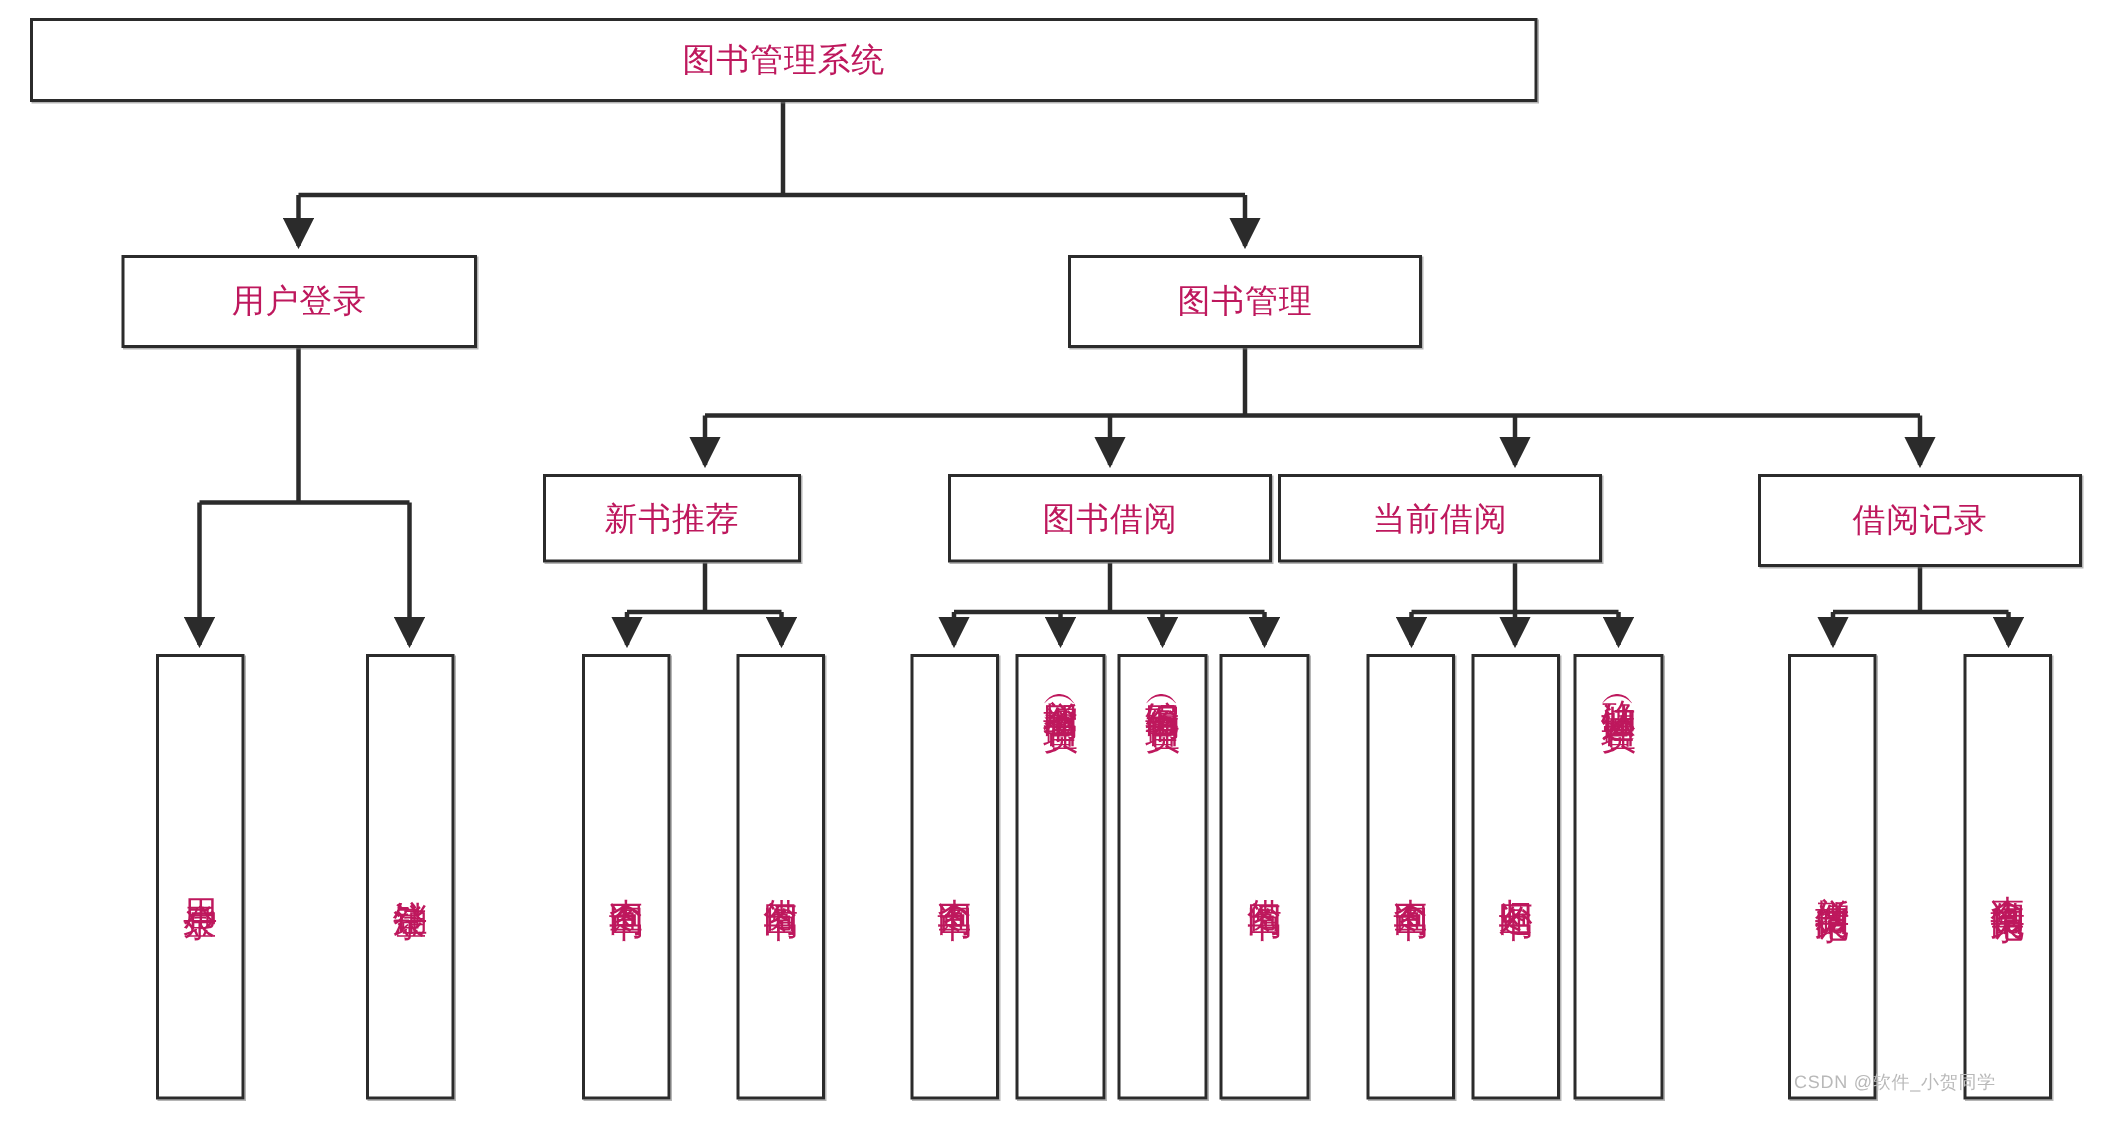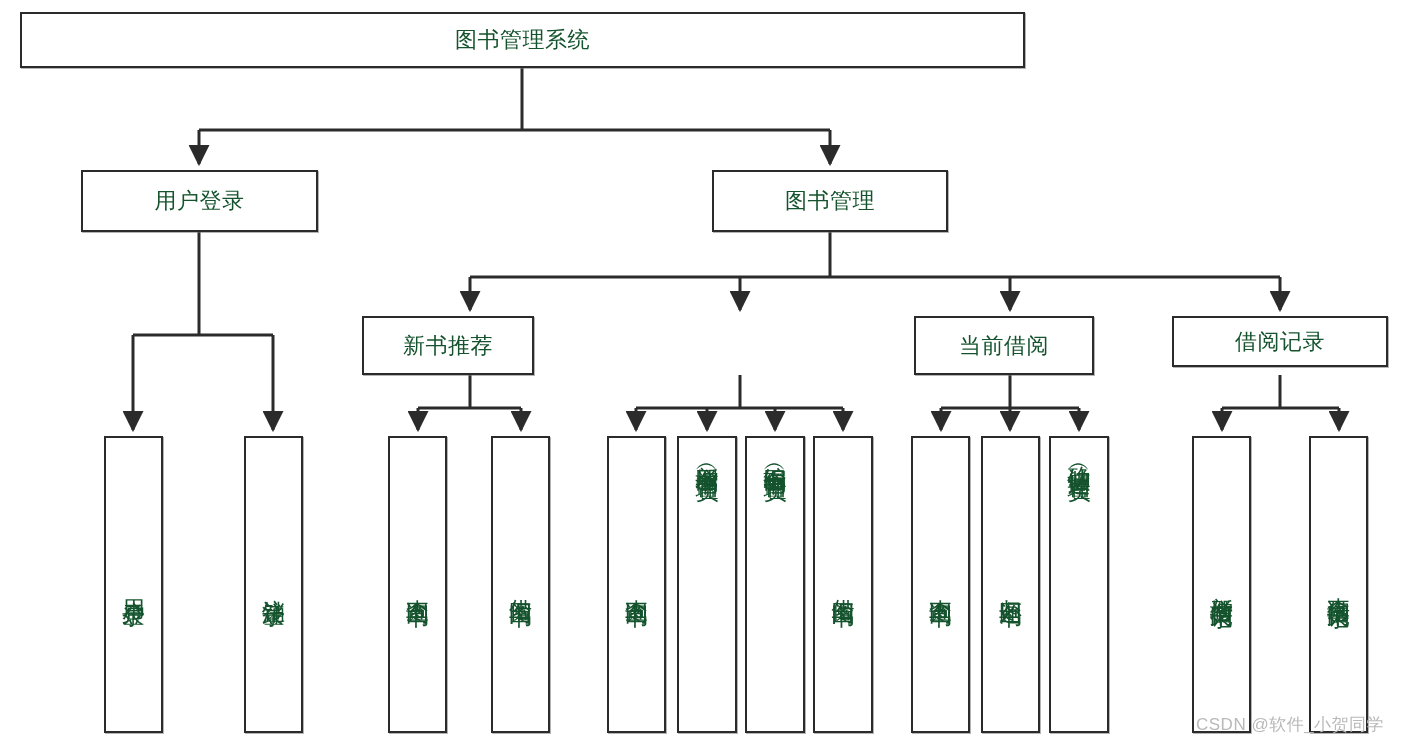--- a/index.html
+++ b/index.html
@@ -26,21 +26,21 @@
     pointer-events: none;
   }
   .node {
     position: absolute;
     box-sizing: border-box;
     border: 2px solid #2b2b2b;
     background: #ffffff;
     display: flex;
     align-items: center;
     justify-content: center;
-    color: #14532d;
+    color: #be185d;
     box-shadow: 1px 1px 0 rgba(120,120,120,0.55);
   }
   .node .label {
     display: block;
     text-align: center;
     line-height: 1.15;
     letter-spacing: 0.5px;
   }
   
   .node.h .label {
@@ -60,21 +60,21 @@
     white-space: nowrap;
   }
   .node.v.centerv {
     align-items: center;
     padding-top: 0;
   }
   #watermark {
     position: absolute;
     left: 1196px;
     top: 713px;
-    font-size: 17px;
+    font-size: 12px;
     color: #b9b9b9;
     white-space: nowrap;
     letter-spacing: 0.5px;
     font-family: "Liberation Sans", "DejaVu Sans", sans-serif;
   }
 </style>
 </head>
 <body>
 
 <div id="canvas">
@@ -136,24 +136,27 @@
   <div class="node h" style="left:81px; top:170px; width:237px; height:62px;">
     <span class="label">用户登录</span>
   </div>
   <div class="node h" style="left:712px; top:170px; width:236px; height:62px;justify-content:center;">
     <span class="label">图书管理</span>
   </div>
 
   <div class="node h" style="left:362px; top:316px; width:172px; height:59px;">
     <span class="label">新书推荐</span>
   </div>
-  <div class="node h" style="left:914px; top:316px; width:180px; height:59px;">
+  <div class="node h" style="left:632px; top:316px; width:216px; height:59px;">
+    <span class="label">图书借阅</span>
+  </div>
+  <div class="node h" style="left:852px; top:316px; width:216px; height:59px;">
     <span class="label">当前借阅</span>
   </div>
-  <div class="node h" style="left:1172px; top:316px; width:216px; height:51px;">
+  <div class="node h" style="left:1172px; top:316px; width:216px; height:62px;">
     <span class="label">借阅记录</span>
   </div>
 
   <div class="node v centerv" style="left:104px; top:436px; width:59px; height:297px;">
     <span class="label">用户登录</span>
   </div>
   <div class="node v centerv" style="left:244px; top:436px; width:59px; height:297px;">
     <span class="label">注销登录</span>
   </div>
 

